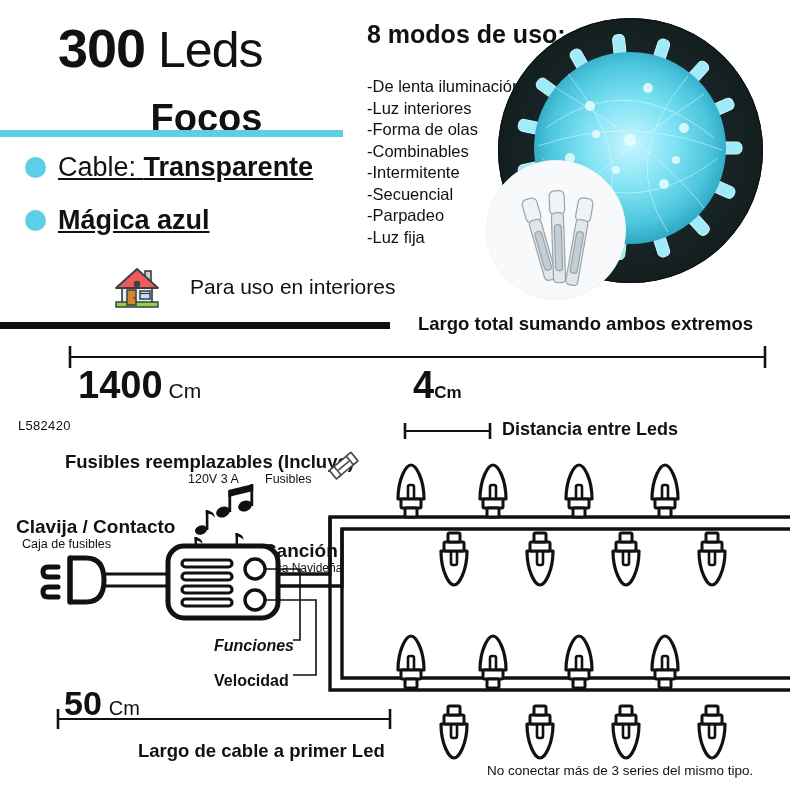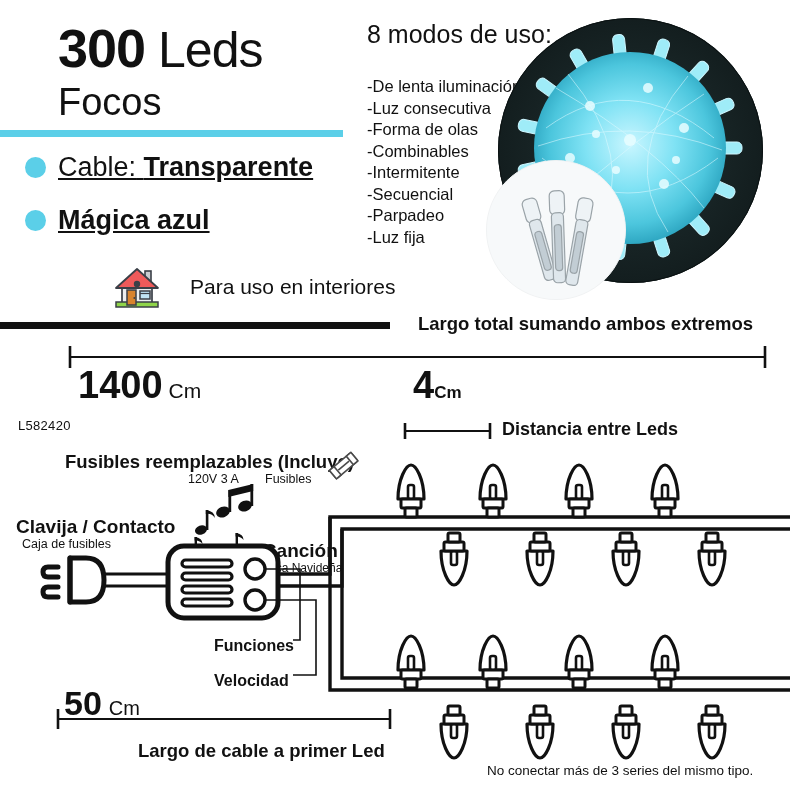--- a/index.html
+++ b/index.html
@@ -12,36 +12,36 @@
     overflow: hidden;
   }
   .stage { position: absolute; left: 0; top: 0; width: 800px; height: 638px; }
   .abs { position: absolute; }
 
   
   #headline { left: 58px; top: 20px; }
   #headline .line1 { font-size: 52px; line-height: 56px; white-space: nowrap; letter-spacing: -1px; }
   #headline .big { font-weight: 700; font-size: 54px; }
   #headline .thin { font-weight: 300; font-size: 50px; }
-  #headline .line2 { font-size: 38px; font-weight: 400; line-height: 44px; margin-top: 2px; letter-spacing: 0px; }
+  #headline .line2 { font-size: 38px; font-weight: 700; line-height: 44px; margin-top: 18px; letter-spacing: 0px; text-align: right; }
 
   #divider { left: 0px; top: 130px; width: 343px; height: 7px; }
 
   .bullet-row { display: flex; align-items: center; gap: 12px; white-space: nowrap; text-decoration: underline; }
   .dot { width: 21px; height: 21px; border-radius: 50%; display: inline-block; flex: 0 0 auto; }
   #bullet1 { left: 25px; top: 152px; font-size: 27px; font-weight: 300; }
   #bullet1 b { font-weight: 700; }
   #bullet2 { left: 25px; top: 205px; font-size: 27px; font-weight: 700; }
 
   
   #house-row { left: 112px; top: 262px; display: flex; align-items: center; gap: 28px; }
   #house-label { font-size: 21px; font-weight: 300; white-space: nowrap; }
 
   
-  #modes-title { left: 367px; top: 20px; font-size: 25px; font-weight: 400; white-space: nowrap; }
+  #modes-title { left: 367px; top: 20px; font-size: 25px; font-weight: 700; white-space: nowrap; }
   #modes-list { left: 367px; top: 76px; font-size: 16.5px; font-weight: 300; line-height: 21.5px; }
   #modes-list li { list-style: none; white-space: nowrap; }
 
   
   #photo-main {
     left: 498px; top: 18px; width: 265px; height: 265px; border-radius: 50%;
     overflow: hidden; background: #14201f;
   }
   #photo-inset {
     left: 486px; top: 160px; width: 140px; height: 140px; border-radius: 50%;
@@ -70,21 +70,21 @@
   
   #fuse-title { left: 65px; top: 451px; font-size: 18.5px; font-weight: 700; white-space: nowrap; }
   #fuse-volt { left: 188px; top: 472px; font-size: 12.5px; font-weight: 400; white-space: nowrap; }
   #fuse-spare { left: 265px; top: 472px; font-size: 12.5px; font-weight: 300; white-space: nowrap; }
 
   
   #plug-title { left: 16px; top: 516px; font-size: 19px; font-weight: 700; white-space: nowrap; }
   #plug-sub { left: 22px; top: 537px; font-size: 12.5px; font-weight: 300; white-space: nowrap; }
   #song-title { left: 247px; top: 540px; font-size: 19px; font-weight: 700; white-space: nowrap; }
   #song-sub { left: 249px; top: 561px; font-size: 12px; font-weight: 300; white-space: nowrap; }
-  #fn-label { left: 214px; top: 637px; font-size: 16px; font-weight: 700; white-space: nowrap; }
+  #fn-label { left: 214px; top: 637px; font-size: 16px; font-weight: 700; white-space: nowrap; font-style: italic; }
   #vel-label { left: 214px; top: 672px; font-size: 16px; font-weight: 700; white-space: nowrap; }
 
   
   #val-50 { left: 64px; top: 684px; white-space: nowrap; }
   #val-50 .num { font-size: 34px; font-weight: 700; }
   #val-50 .unit { font-size: 20px; font-weight: 300; margin-left: 7px; }
   #largo-cable { left: 138px; top: 740px; font-size: 18.5px; font-weight: 700; white-space: nowrap; }
   #warning { left: 487px; top: 763px; font-size: 13.5px; font-weight: 300; white-space: nowrap; }
 
   svg { display: block; overflow: visible; }
@@ -137,21 +137,21 @@
         <rect x="28" y="29" width="10" height="8" fill="#bfe3f5" stroke="#3a3f47" stroke-width="1.5"></rect>
         <line x1="28" y1="31.5" x2="38" y2="31.5" stroke="#3a3f47" stroke-width="1.2"></line>
       </svg>
     </span>
     <span id="house-label">Para uso en interiores</span>
   </div>
 
   <div class="abs" id="modes-title">8 modos de uso:</div>
   <ul class="abs" id="modes-list">
     <li>-De lenta iluminación</li>
-    <li>-Luz consecutiva</li>
+    <li>-Luz interiores</li>
     <li>-Forma de olas</li>
     <li>-Combinables</li>
     <li>-Intermitente</li>
     <li>-Secuencial</li>
     <li>-Parpadeo</li>
     <li>-Luz fija</li>
   </ul>
 
   <div class="abs" id="photo-main">
     <svg width="265" height="265" viewBox="0 0 265 265">

